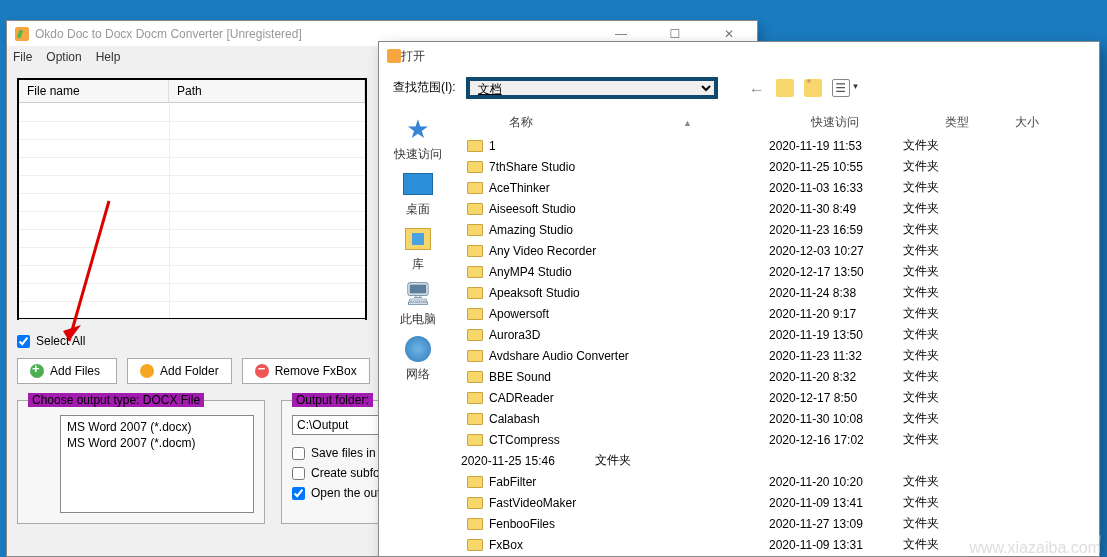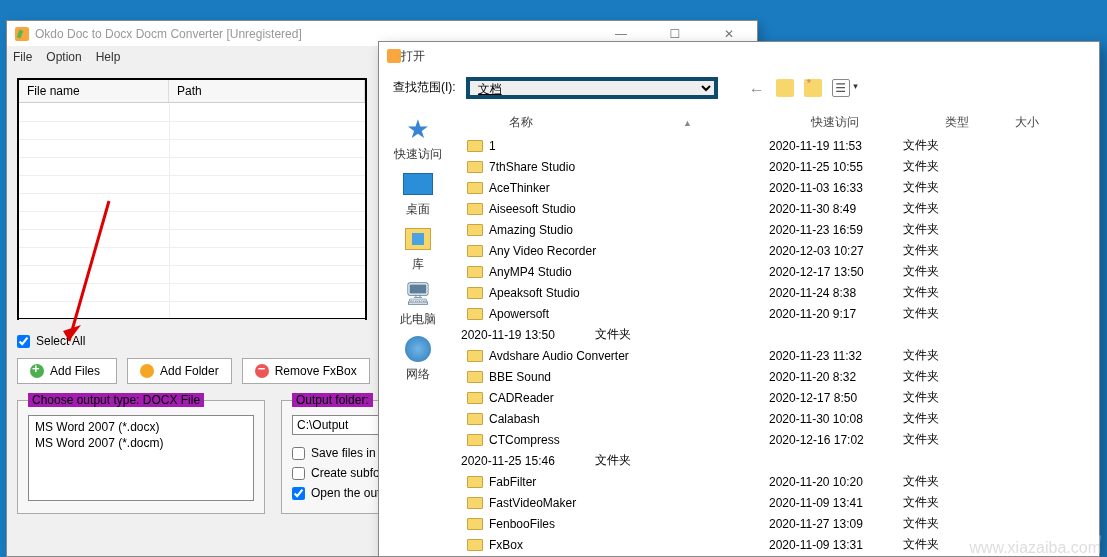--- a/index.html
+++ b/index.html
@@ -41,21 +41,21 @@
 .ic-remove { background: #e55; position: relative; }
 .ic-remove::after { content:'−'; color:#fff; position:absolute; left:3px; top:-3px; font-weight:bold; font-size:13px; }
 .ic-circle-x { background: #f5a623; border:2px solid #e55; }
 
 .bottom-area { margin-top: 16px; display: flex; gap: 16px; }
 .panel { border: 1px solid #aaa; padding: 10px; background: #f7f7f7; }
 .panel.left { width: 248px; }
 .panel.right { width: 100px; flex:1; }
 .panel-title { position: relative; top: -18px; background: #a21caf; display: inline-block; padding: 0 4px; }
 .panel-inner { margin-top: -10px; }
-.type-list { background: #fff; border: 1px solid #888; height: 86px; padding: 3px 6px; }
+.type-list { background: #fff; border: 1px solid #888; height: 98px; padding: 3px 6px; margin-left: 32px; }
 .type-list div { padding: 1px 0; }
 .out-input { display:flex; margin-bottom:8px; }
 .out-input input { flex:1; border:1px solid #888; padding:2px 4px; background:#fff; }
 .opt-row { display:flex; align-items:center; gap:6px; padding: 3px 0; }
 
 
 .dialog { position: absolute; left: 378px; top: 41px; width: 722px; height: 516px; background: #fff; border: 1px solid #888; box-shadow: 6px 6px 14px rgba(0,0,0,0.3); }
 .dlg-title { height: 28px; display: flex; align-items: center; padding: 0 8px; color: #333; }
 .dlg-title .app-icon { width: 14px; height: 14px; background: #f7a640; border-radius: 2px; position: relative; }
 .dlg-top { height: 36px; display: flex; align-items: center; padding: 0 14px; gap: 10px; border-bottom: 1px solid transparent; }
@@ -330,20 +330,24 @@
           <div class="fl-row">
             <div class="c nm">
               <span class="folder-ic"></span>
               <span>Apowersoft</span>
             </div>
             <div class="c dt">2020-11-20 9:17</div>
             <div class="c tp">文件夹</div>
             <div class="c sz"></div>
           </div>
           <div class="fl-row">
+            <div class="c nm">
+              <span class="folder-ic"></span>
+              <span>Aurora3D</span>
+            </div>
             <div class="c dt">2020-11-19 13:50</div>
             <div class="c tp">文件夹</div>
             <div class="c sz"></div>
           </div>
           <div class="fl-row">
             <div class="c nm">
               <span class="folder-ic"></span>
               <span>Avdshare Audio Converter</span>
             </div>
             <div class="c dt">2020-11-23 11:32</div>

